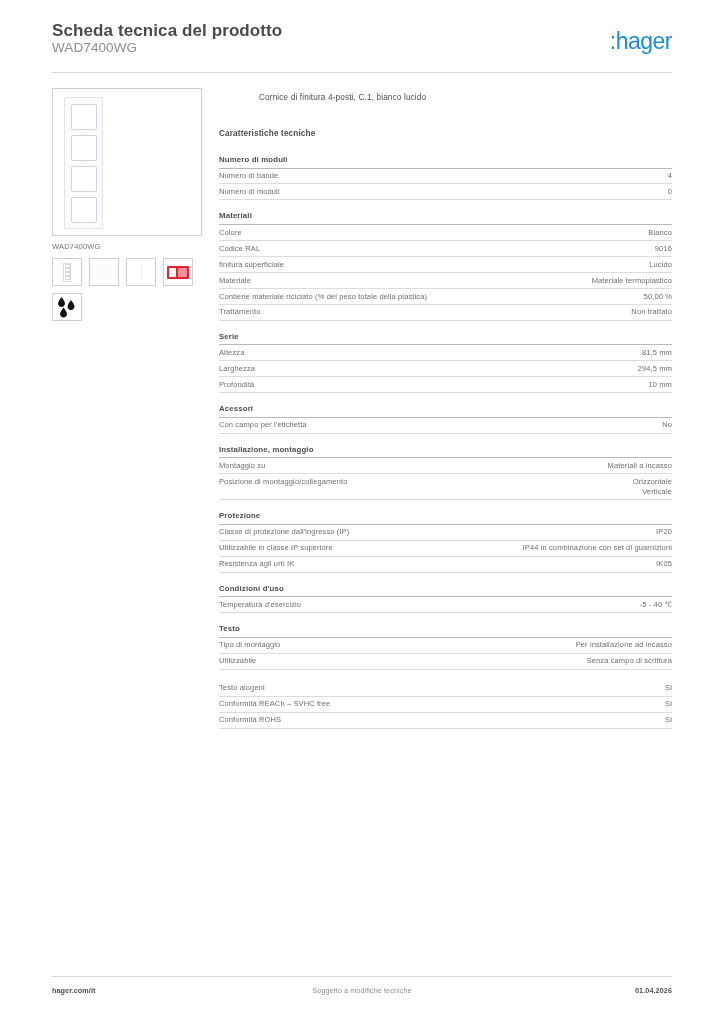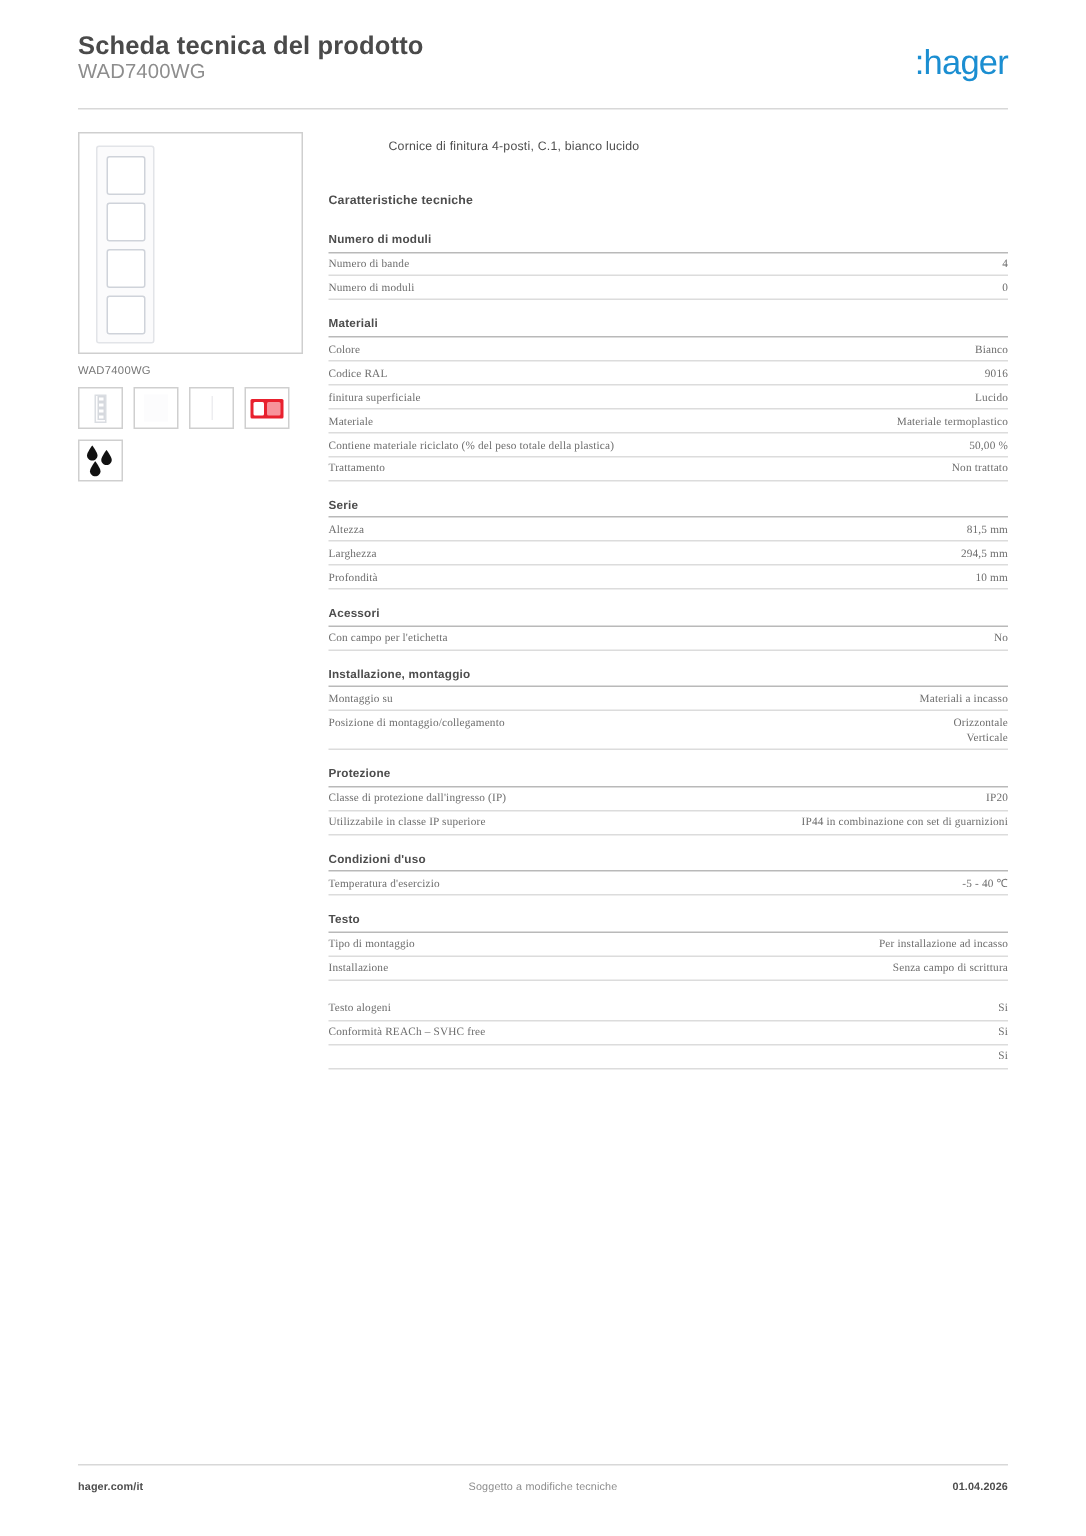--- a/index.html
+++ b/index.html
@@ -226,21 +226,20 @@
     padding-bottom: 3.5px;
     border-bottom: 1px solid #b9b9b9;
   }
   .spec-row {
     display: flex;
     align-items: flex-start;
     justify-content: flex-end;
     border-bottom: 1px solid #dcdcdc;
     padding: 2.6px 0 2.4px 0;
     min-height: 9px;
-    font-family: Liberation Serif, serif;
   }
   .spec-label {
     font-size: 7.5px;
     color: #6e6e6e;
     letter-spacing: 0.12px;
     line-height: 10px;
     flex: 1 1 auto;
     padding-right: 10px;
   }
   .spec-value {
@@ -438,49 +437,54 @@
         <div class="spec-group">
           <div class="group-title">Protezione</div>
           <div class="spec-row">
             <div class="spec-label">Classe di protezione dall'ingresso (IP)</div>
             <div class="spec-value">IP20</div>
           </div>
           <div class="spec-row">
             <div class="spec-label">Utilizzabile in classe IP superiore</div>
             <div class="spec-value">IP44 in combinazione con set di guarnizioni</div>
           </div>
+          <div class="spec-row">
+            <div class="spec-label">Resistenza agli urti IK</div>
+            <div class="spec-value">IK05</div>
+          </div>
         </div>
         <div class="spec-group">
           <div class="group-title">Condizioni d'uso</div>
           <div class="spec-row">
             <div class="spec-label">Temperatura d'esercizio</div>
             <div class="spec-value">-5 - 40 ℃</div>
           </div>
         </div>
         <div class="spec-group">
           <div class="group-title">Testo</div>
           <div class="spec-row">
             <div class="spec-label">Tipo di montaggio</div>
             <div class="spec-value">Per installazione ad incasso</div>
           </div>
           <div class="spec-row">
-            <div class="spec-label">Installazione</div>
+            <div class="spec-label">Utilizzabile</div>
             <div class="spec-value">Senza campo di scrittura</div>
           </div>
         </div>
         <div class="spec-group">
           <div class="spec-row">
             <div class="spec-label">Testo alogeni</div>
             <div class="spec-value">Si</div>
           </div>
           <div class="spec-row">
             <div class="spec-label">Conformità REACh – SVHC free</div>
             <div class="spec-value">Si</div>
           </div>
           <div class="spec-row">
+            <div class="spec-label">Conformità ROHS</div>
             <div class="spec-value">Si</div>
           </div>
         </div>
       </div>
   </div>
 
   <div class="footer-rule"></div>
   <div class="footer">
     <div class="footer-left">hager.com/it</div>
     <div class="footer-center">Soggetto a modifiche tecniche</div>

